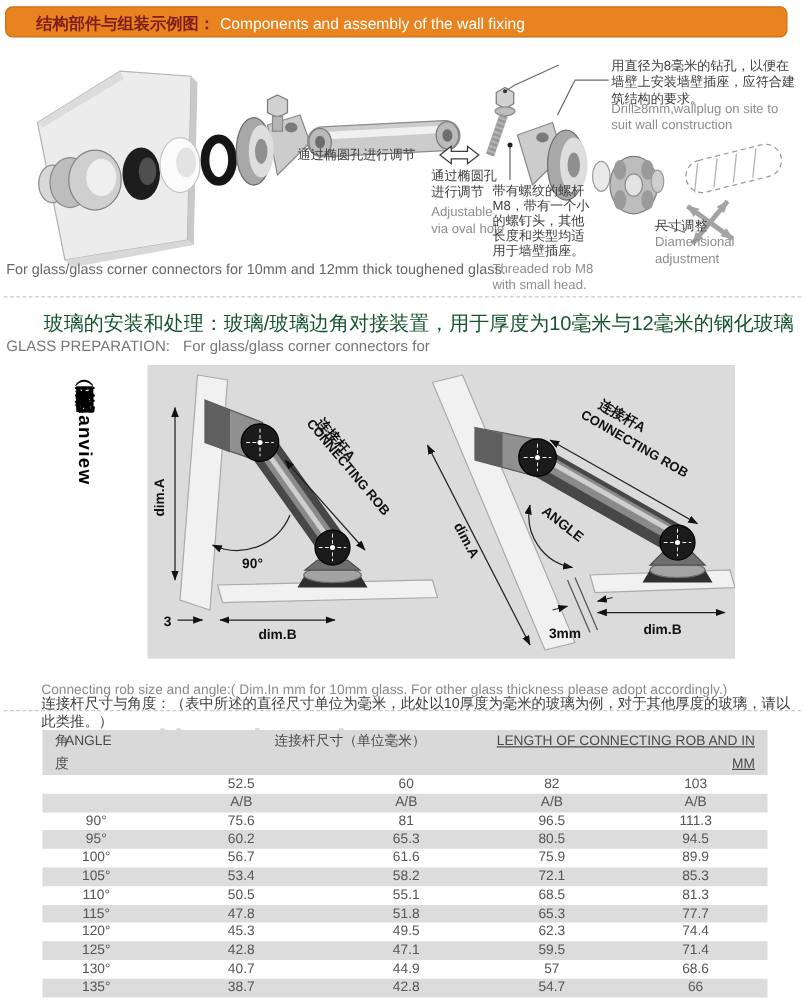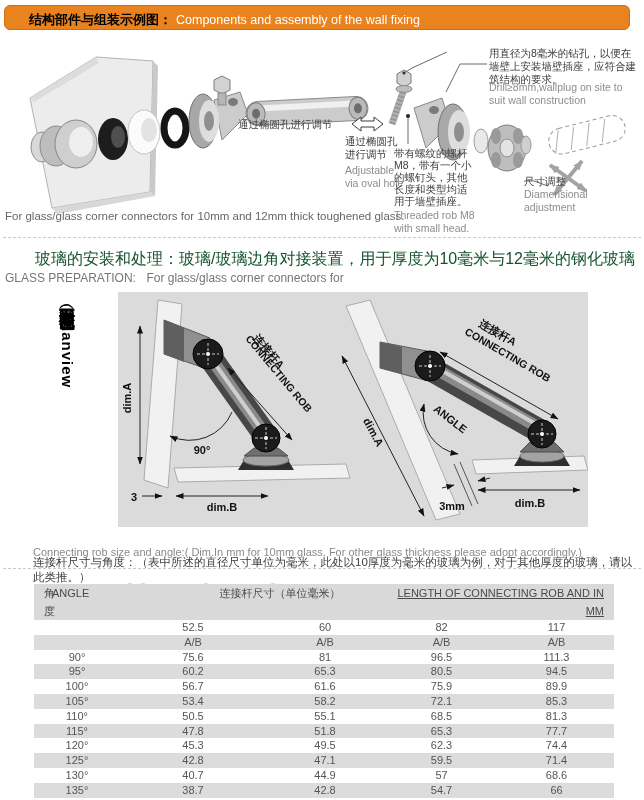--- a/index.html
+++ b/index.html
@@ -2,21 +2,21 @@
 <html><head>
 <meta charset="utf-8">
 <style>
   html,body{margin:0;padding:0;background:#fff;}
   .page{position:relative;width:644px;height:800px;background:#fff;overflow:hidden;
         font-family:"Liberation Sans","DejaVu Sans",sans-serif;}
   .abs{position:absolute;}
   
   .hdr{left:4px;top:5px;width:626px;height:25px;background:#E8831F;border:1px solid #cf6f10;
        border-radius:6px;line-height:25px;padding-left:24px;box-sizing:border-box;white-space:nowrap;}
-  .hdr .zhv{color:#000000;font-weight:bold;font-size:13px;}
+  .hdr .zhv{color:#7f1d1d;font-weight:bold;font-size:13px;}
   .hdr .env{color:#ffffff;font-size:12.5px;margin-left:4px;}
   
   .lzh{font-size:10.5px;line-height:13px;color:#3d3d3d;}
   .len{font-size:10.5px;line-height:12.5px;color:#8d8d8d;}
   .caption{font-size:11.5px;color:#666;}
   .dash{border-top:1px dashed #c9c9c9;height:0;}
   .prep-zh{font-size:16px;color:#14532d;text-align:right;}
   .prep-en{font-size:12px;color:#767676;margin-top:36px;}
   
   .pv-title{writing-mode:vertical-rl;text-orientation:mixed;font-weight:bold;color:#000;
@@ -257,21 +257,21 @@
       </span>
       <span class="th-mid">连接杆尺寸（单位毫米）</span>
       <span class="th-right">LENGTH OF CONNECTING ROB AND IN MM</span>
     </div>
     <div>
       <div class="trow">
         <div class="tc"></div>
         <div class="tc">52.5</div>
         <div class="tc">60</div>
         <div class="tc">82</div>
-        <div class="tc">117</div>
+        <div class="tc">103</div>
       </div>
       <div class="trow">
         <div class="tc"></div>
         <div class="tc">A/B</div>
         <div class="tc">A/B</div>
         <div class="tc">A/B</div>
         <div class="tc">A/B</div>
       </div>
       <div class="trow">
         <div class="tc">90°</div>

